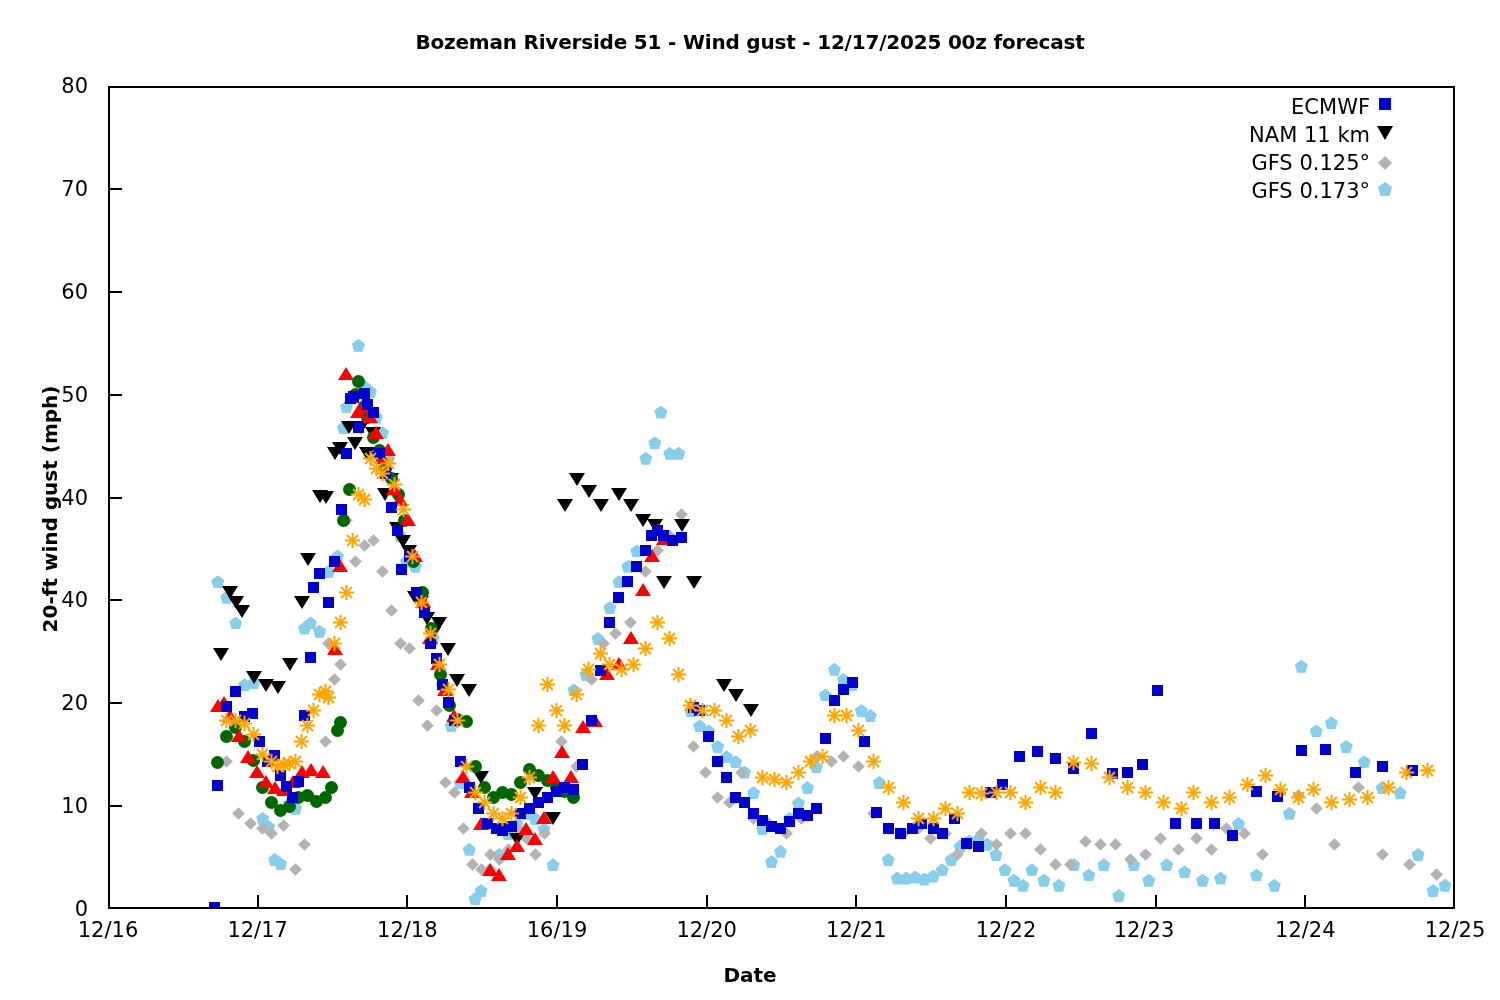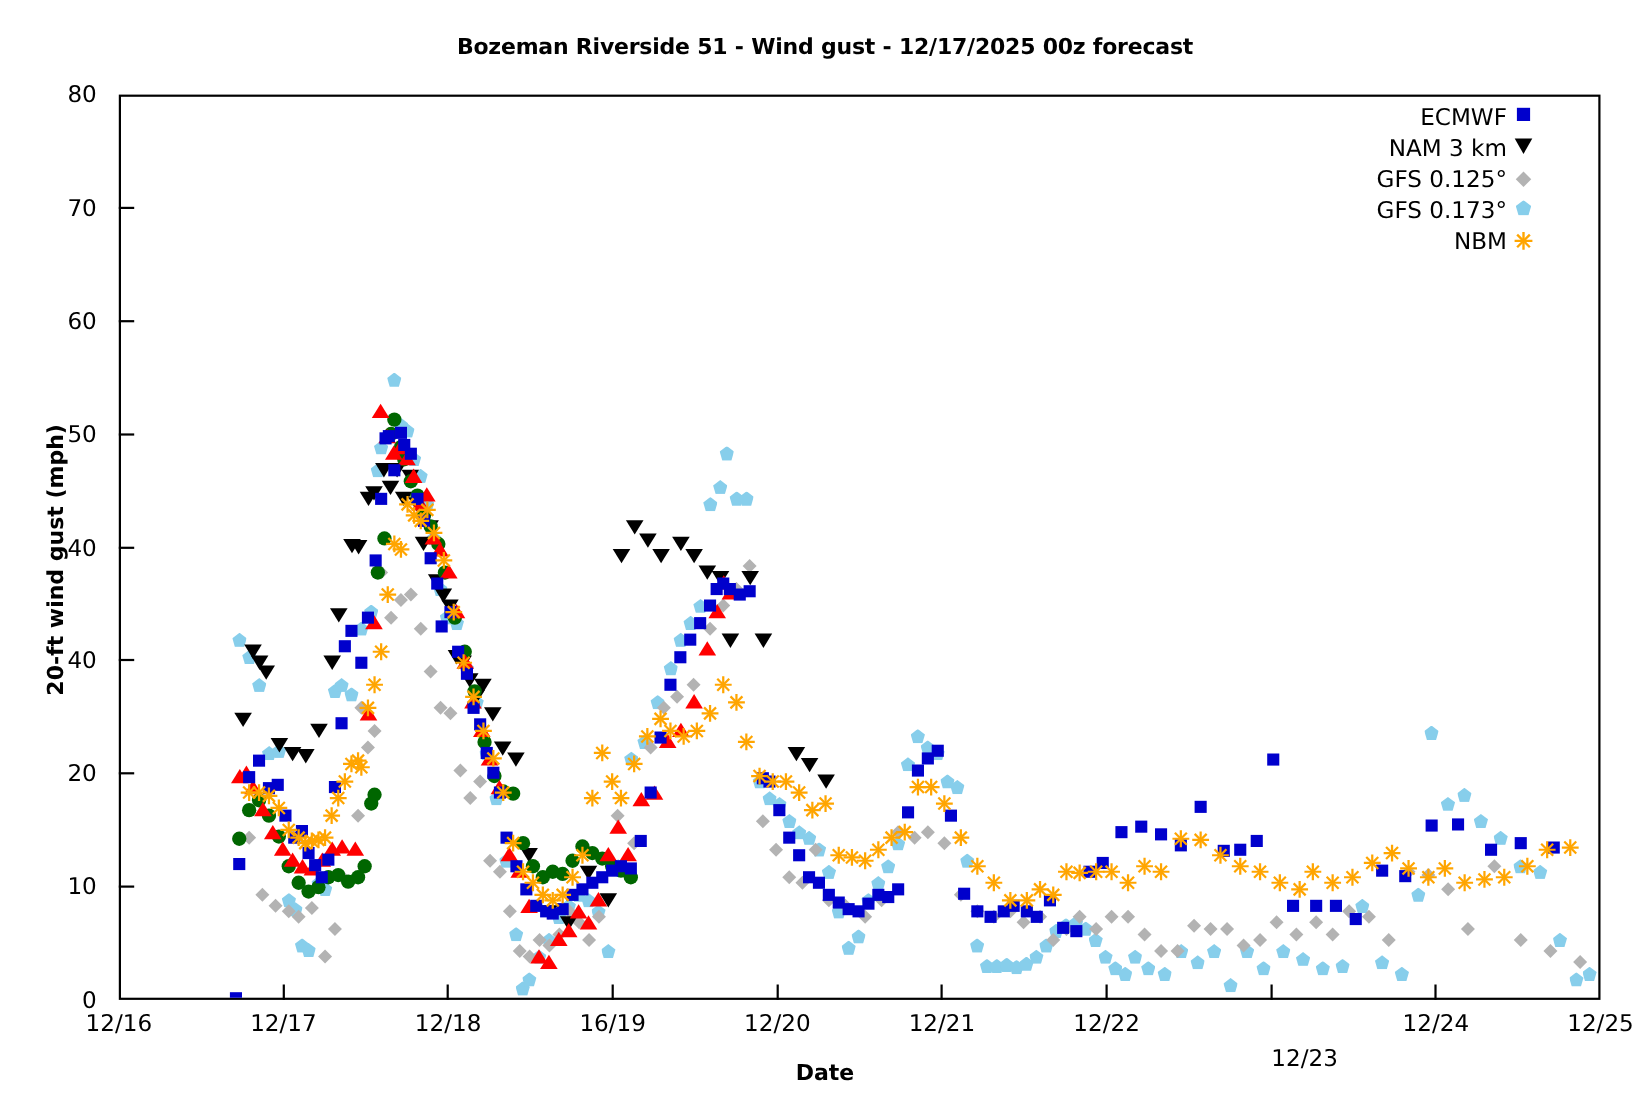--- a/index.html
+++ b/index.html
@@ -1656,63 +1656,50 @@
       <div class="xtick-label" style="left: 407.333px;">12/18</div>
       <div class="xtick" style="left: 407.333px;"></div>
       <div class="xtick-label" style="left: 557px;">16/19</div>
       <div class="xtick" style="left: 557px;"></div>
       <div class="xtick-label" style="left: 706.667px;">12/20</div>
       <div class="xtick" style="left: 706.667px;"></div>
       <div class="xtick-label" style="left: 856.333px;">12/21</div>
       <div class="xtick" style="left: 856.333px;"></div>
       <div class="xtick-label" style="left: 1006px;">12/22</div>
       <div class="xtick" style="left: 1006px;"></div>
-      <div class="xtick-label" style="left: 1186px; margin-top: 32px;">12/23</div>
+      <div class="xtick-label" style="left: 1144px;">12/23</div>
       <div class="xtick" style="left: 1155.67px;"></div>
       <div class="xtick-label" style="left: 1305.33px;">12/24</div>
       <div class="xtick" style="left: 1305.33px;"></div>
       <div class="xtick-label" style="left: 1455px;">12/25</div>
     </div>
 
   <div class="axis-label-y">20-ft wind gust (mph)</div>
   <div class="axis-label-x">Date</div>
 
   <div id="legend">
       <div class="legend-row">
         <span class="legend-text">ECMWF</span>
         <span class="legend-mark">
           <div class="lg-square" style="background: rgb(0, 0, 204);"></div>
         </span>
       </div>
       <div class="legend-row">
-        <span class="legend-text">NAM 3 km</span>
+        <span class="legend-text">NAM 11 km</span>
         <span class="legend-mark">
           <div class="lg-tri-dn" style="border-top-color: rgb(0, 0, 0);"></div>
         </span>
       </div>
       <div class="legend-row">
         <span class="legend-text">GFS 0.125°</span>
         <span class="legend-mark">
           <div class="lg-diamond" style="background: rgb(179, 179, 179);"></div>
         </span>
       </div>
       <div class="legend-row">
         <span class="legend-text">GFS 0.173°</span>
         <span class="legend-mark">
           <div class="lg-pent" style="background: rgb(135, 206, 235);"></div>
         </span>
       </div>
-      <div class="legend-row">
-        <span class="legend-text">NBM</span>
-        <span class="legend-mark">
-          <div class="lg-star"><svg width="18" height="18" viewBox="0 0 20 20">
-              <g stroke="#ffa500" stroke-width="2.4">
-                <line x1="10" y1="1" x2="10" y2="19"></line>
-                <line x1="1" y1="10" x2="19" y2="10"></line>
-                <line x1="3.6" y1="3.6" x2="16.4" y2="16.4"></line>
-                <line x1="16.4" y1="3.6" x2="3.6" y2="16.4"></line>
-              </g>
-            </svg></div>
-        </span>
-      </div>
     </div>
 
 </div>
 
 </body></html>

